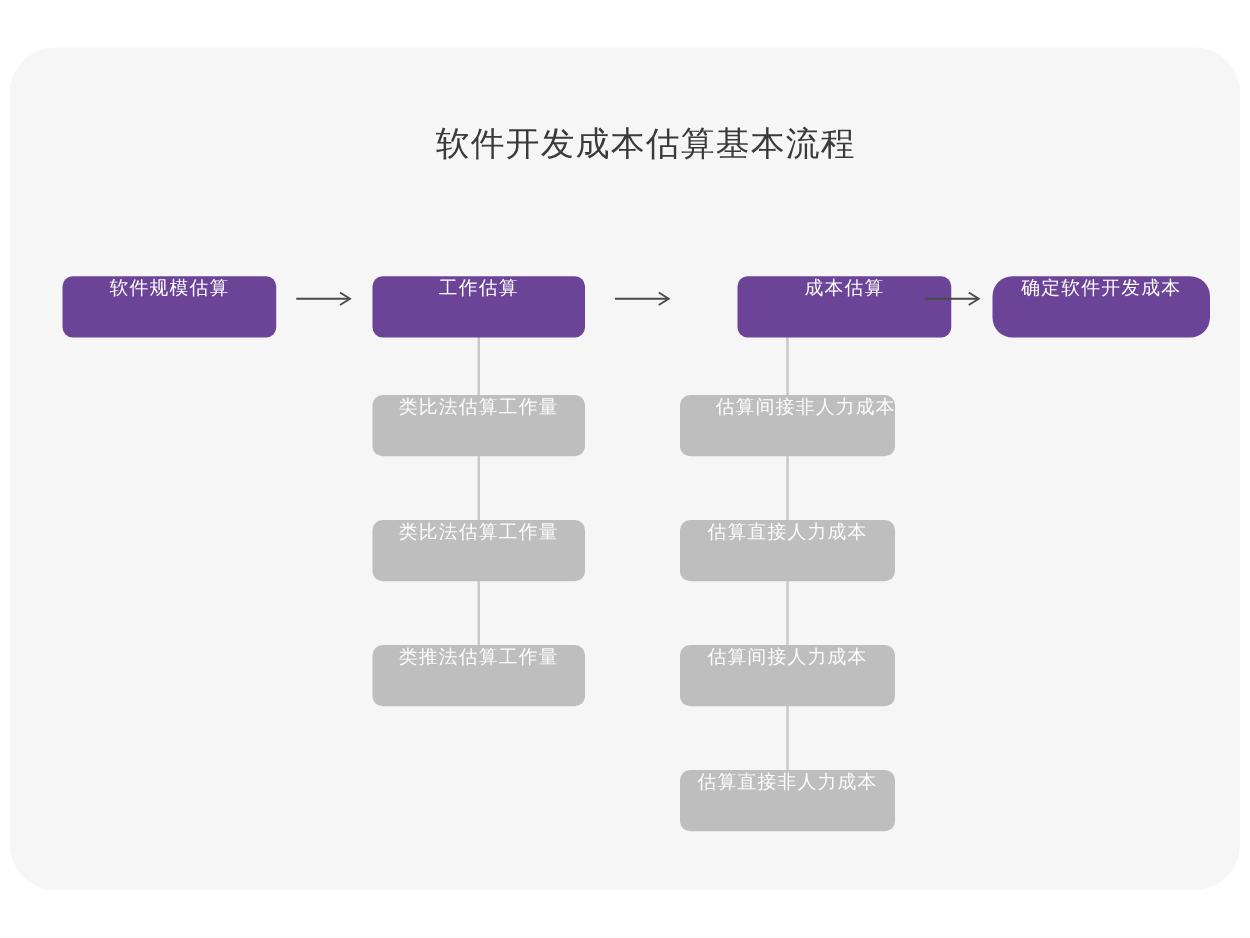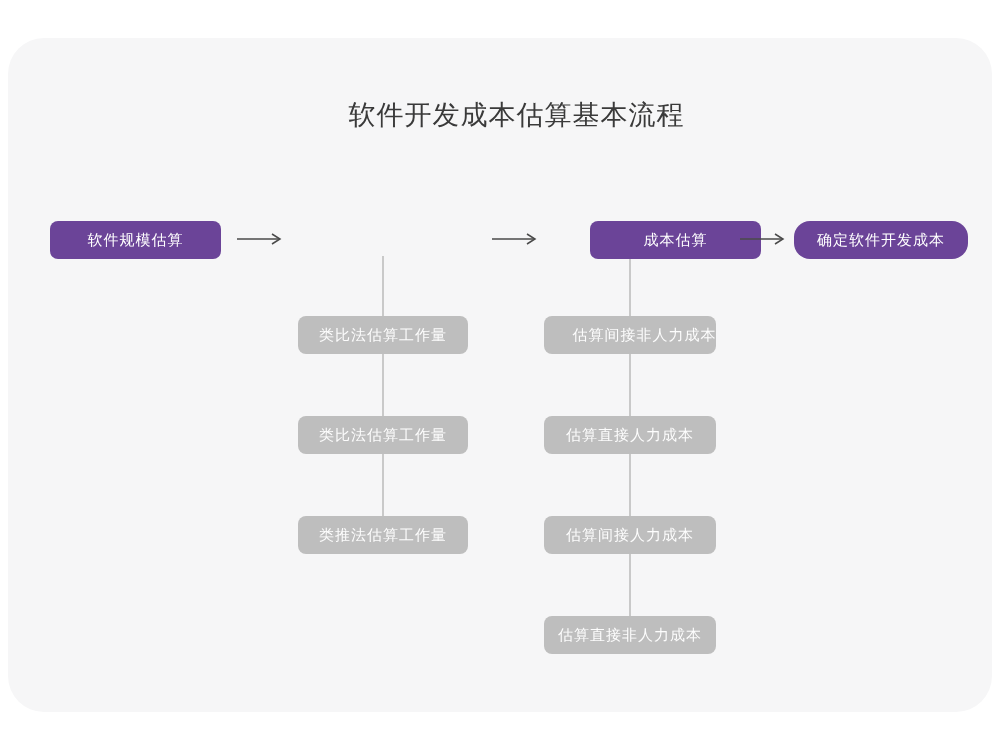--- a/index.html
+++ b/index.html
@@ -33,23 +33,23 @@
     width:1000px;
     text-align:center;
     font-size:27px;
     font-weight:400;
     color:var(--title-text);
     letter-spacing:1px;
     padding-left:33px;
   }
   .box{
     position:absolute;
-    height:38px;
+    height:49px;
     display:flex;
-    align-items:center;
+    align-items:flex-start;
     justify-content:center;
     border-radius:8px;
     font-size:15px;
     letter-spacing:1px;
     color:var(--box-text);
     z-index:2;
     white-space:nowrap;
   }
   .box.purple{ background:var(--step-purple); }
   .box.gray{ background:var(--sub-gray); color:#fdfdfd; }
@@ -96,20 +96,23 @@
     <span>软件规模估算</span>
   </div>
 
   <div class="arrow arrow-1">
     <svg width="46" height="14" viewBox="0 0 46 14">
       <line x1="1" y1="7" x2="43" y2="7" stroke="#4a4a4a" stroke-width="1.5"></line>
       <polyline points="36,2 44,7 36,12" fill="none" stroke="#4a4a4a" stroke-width="1.5"></polyline>
     </svg>
   </div>
 
+  <div class="box purple step-2">
+    <span>工作估算</span>
+  </div>
 
   <div class="arrow arrow-2">
     <svg width="46" height="14" viewBox="0 0 46 14">
       <line x1="1" y1="7" x2="43" y2="7" stroke="#4a4a4a" stroke-width="1.5"></line>
       <polyline points="36,2 44,7 36,12" fill="none" stroke="#4a4a4a" stroke-width="1.5"></polyline>
     </svg>
   </div>
 
   <div class="box purple step-3">
     <span>成本估算</span>

